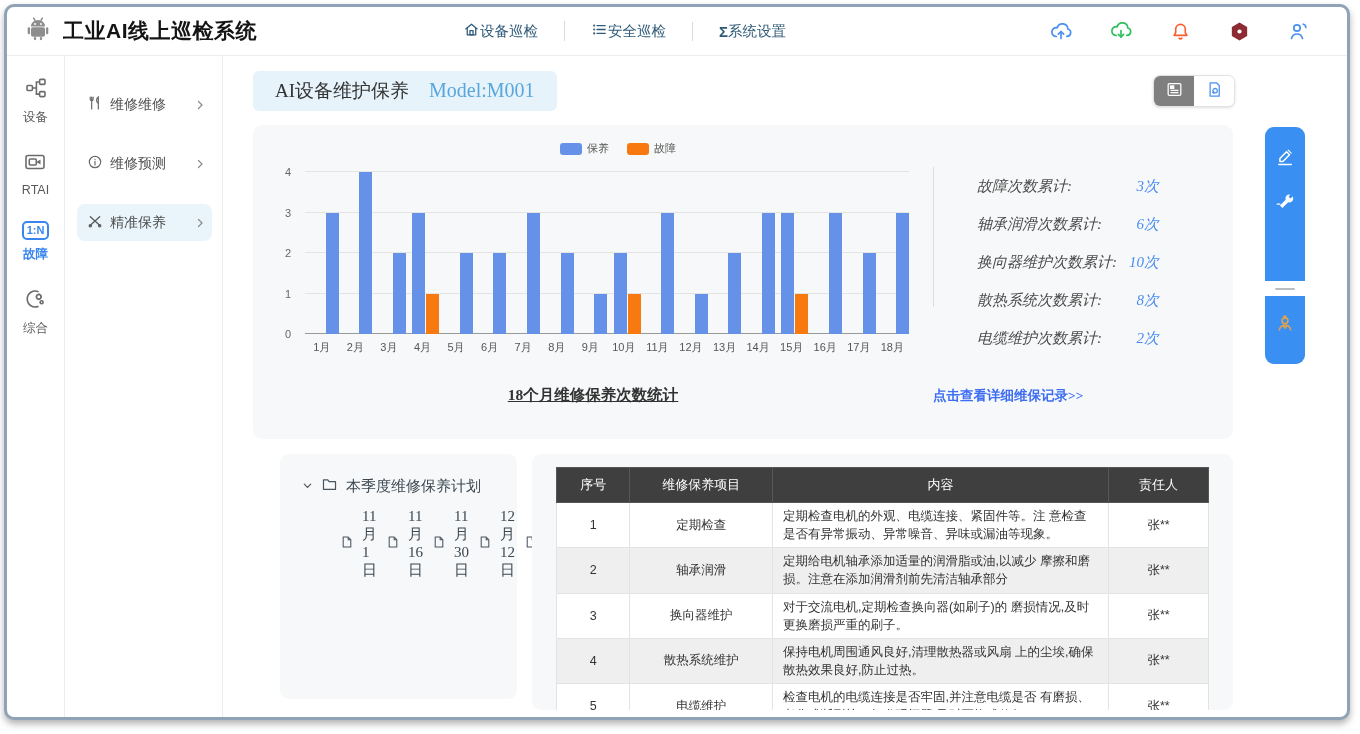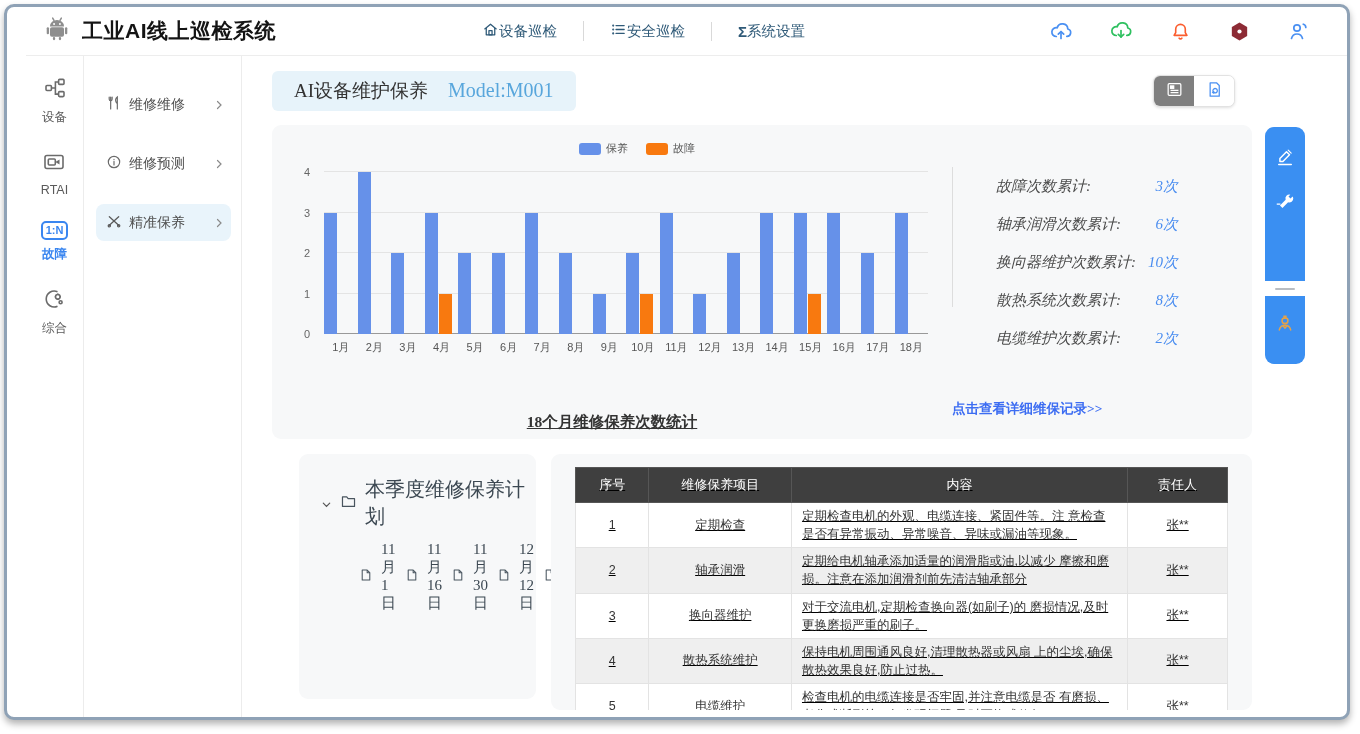--- a/index.html
+++ b/index.html
@@ -1,17 +1,17 @@
 <!DOCTYPE html>
 <html><head>
 <meta charset="utf-8">
 <style>
   html,body{margin:0;padding:0;background:#fff;}
   body{font-family:"Liberation Sans","DejaVu Sans",sans-serif;width:1360px;height:734px;overflow:hidden;}
-  .frame{position:relative;width:1346px;height:716px;margin:4px;border:3px solid #8fa2b6;border-radius:10px;background:#fff;overflow:hidden;box-shadow:0 4px 7px rgba(0,0,0,.3);box-sizing:border-box;padding-left:19px;}
+  .frame{position:relative;width:1346px;height:716px;margin:4px;border:3px solid #8fa2b6;border-radius:10px;background:#fff;overflow:hidden;box-shadow:0 4px 7px rgba(0,0,0,.3);box-sizing:border-box;}
 
   
   .topbar{height:48px;display:flex;align-items:center;border-bottom:1px solid #ededed;padding:0 26px 0 18px;}
   .brand{display:flex;align-items:center;}
   .brand-title{font-size:21px;font-weight:bold;color:#141414;margin-left:12px;letter-spacing:.5px;}
   .topnav{display:flex;align-items:center;margin-left:180px;color:#2f5a78;font-size:14.5px;}
   .nav-item{display:flex;align-items:center;padding:0 26px;cursor:pointer;white-space:nowrap;}
   .nav-item + .nav-item{border-left:1px solid #d9d9d9;}
   .nav-item .sigma{font-weight:bold;font-size:15px;}
   .actions{margin-left:auto;display:flex;align-items:center;gap:36px;padding-right:10px;}
@@ -44,42 +44,42 @@
   .chart-card{width:980px;height:314px;margin-top:14px;display:flex;flex-wrap:wrap;align-content:flex-start;}
   .chart-col{width:680px;height:252px;padding-top:16px;box-sizing:border-box;}
   .legend{display:flex;justify-content:center;gap:18px;align-items:center;margin-left:50px;}
   .legend-item{display:flex;align-items:center;gap:5px;font-size:11px;color:#555;}
   .legend-swatch{width:22px;height:12px;border-radius:3px;}
   .plot-wrap{position:relative;margin-left:52px;margin-right:24px;height:162px;margin-top:16px;}
   .gridline{position:absolute;left:0;right:0;height:1px;background:#e4e4e4;}
   .gridline.baseline{background:#999;}
   .ytick{position:absolute;left:-20px;transform:translateY(50%);font-size:11px;color:#666;}
   .bar-groups{position:absolute;left:0;right:0;top:0;bottom:0;display:flex;}
-  .bar-group{flex:1;display:flex;align-items:flex-end;justify-content:flex-start;position:relative;}
+  .bar-group{flex:1;display:flex;align-items:flex-end;justify-content:flex-end;position:relative;}
   .bars{display:flex;align-items:flex-end;gap:1px;height:100%;}
   .bar{width:13px;}
   .xtick{position:absolute;top:calc(100% + 6px);left:-6px;right:-6px;text-align:center;font-size:11px;color:#555;}
 
   .stats-col{flex:1;height:252px;position:relative;padding:52px 74px 0 44px;box-sizing:border-box;font-style:italic;}
   .stats-col::before{content:"";position:absolute;left:0;top:42px;bottom:70px;width:1px;background:#ddd;}
   .stat-row{display:flex;justify-content:space-between;font-family:"Liberation Serif","DejaVu Serif",serif;font-size:15px;color:#4a4a4a;margin-bottom:19px;}
   .stat-value{color:#4a8df0;}
 
   .chart-footer{width:100%;display:flex;align-items:center;margin-top:8px;}
-  .footer-title{width:680px;text-align:center;font-family:"Liberation Serif","DejaVu Serif",serif;font-size:15.5px;font-weight:bold;color:#333;text-decoration:underline;margin-top:27px;}
+  .footer-title{width:680px;text-align:center;font-family:"Liberation Serif","DejaVu Serif",serif;font-size:15.5px;font-weight:bold;color:#333;text-decoration:underline;}
   .footer-link{flex:1;text-align:left;padding-right:78px;font-size:13.5px;color:#3d6df2;font-weight:bold;cursor:pointer;font-family:"Liberation Serif","DejaVu Serif",serif;}
 
   
   .bottom-row{display:flex;gap:15px;margin:15px 0 0 27px;}
   .tree-card{width:237px;height:245px;padding:22px 0 0 22px;box-sizing:border-box;}
-  .tree-root{display:flex;align-items:center;gap:8px;font-family:"Liberation Serif","DejaVu Serif",serif;font-size:20px;color:#3c4852;cursor:pointer;}
+  .tree-root{display:flex;align-items:center;gap:8px;font-family:"Liberation Serif","DejaVu Serif",serif;font-size:15px;color:#3c4852;cursor:pointer;}
   .tree-children{margin:11px 0 0 38px;display:flex;flex-direction:row;gap:9px;}
   .tree-item{display:flex;align-items:center;gap:8px;font-family:"Liberation Serif","DejaVu Serif",serif;font-size:15px;color:#3c4852;cursor:pointer;}
 
-  .table-card{width:701px;height:256px;padding:13px 24px;box-sizing:border-box;overflow:hidden;text-decoration:underline;}
+  .table-card{width:701px;height:256px;padding:13px 24px;box-sizing:border-box;overflow:hidden;}
   table{width:100%;border-collapse:collapse;background:#fff;font-size:12.5px;color:#333;}
   thead th{background:#3f3f3f;color:#fff;font-weight:normal;padding:8px 6px;border:1px solid #565656;font-size:13px;}
   tbody td{border:1px solid #e3e3e3;padding:4px 10px;text-align:center;vertical-align:middle;}
   tbody td.content-cell{text-align:left;line-height:1.45;}
   tbody tr:nth-child(even){background:#efefef;}
 
   
   .side-toolbar{position:absolute;right:42px;top:120px;width:40px;height:237px;background:#3a8ff2;border-radius:9px;display:flex;flex-direction:column;align-items:center;}
   .tb-icon{margin-top:20px;display:flex;cursor:pointer;}
   .tb-icon.second{margin-top:24px;}

